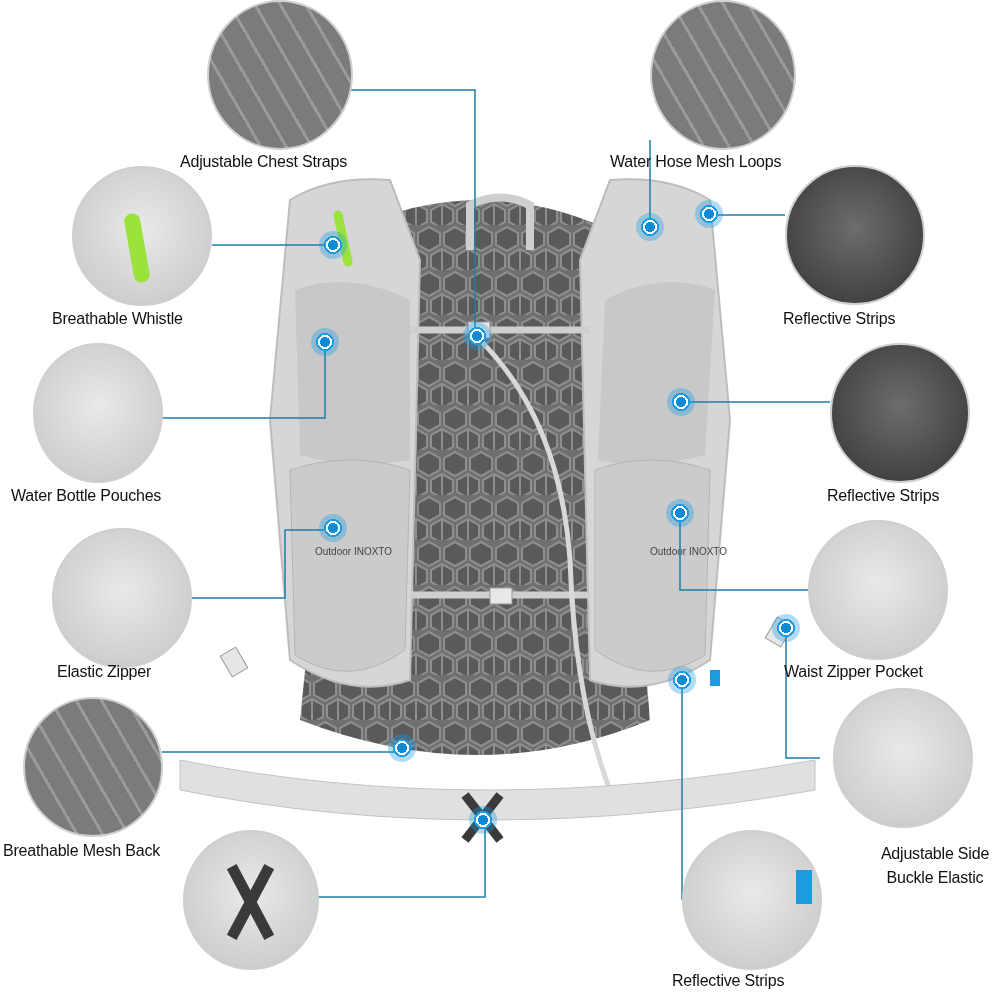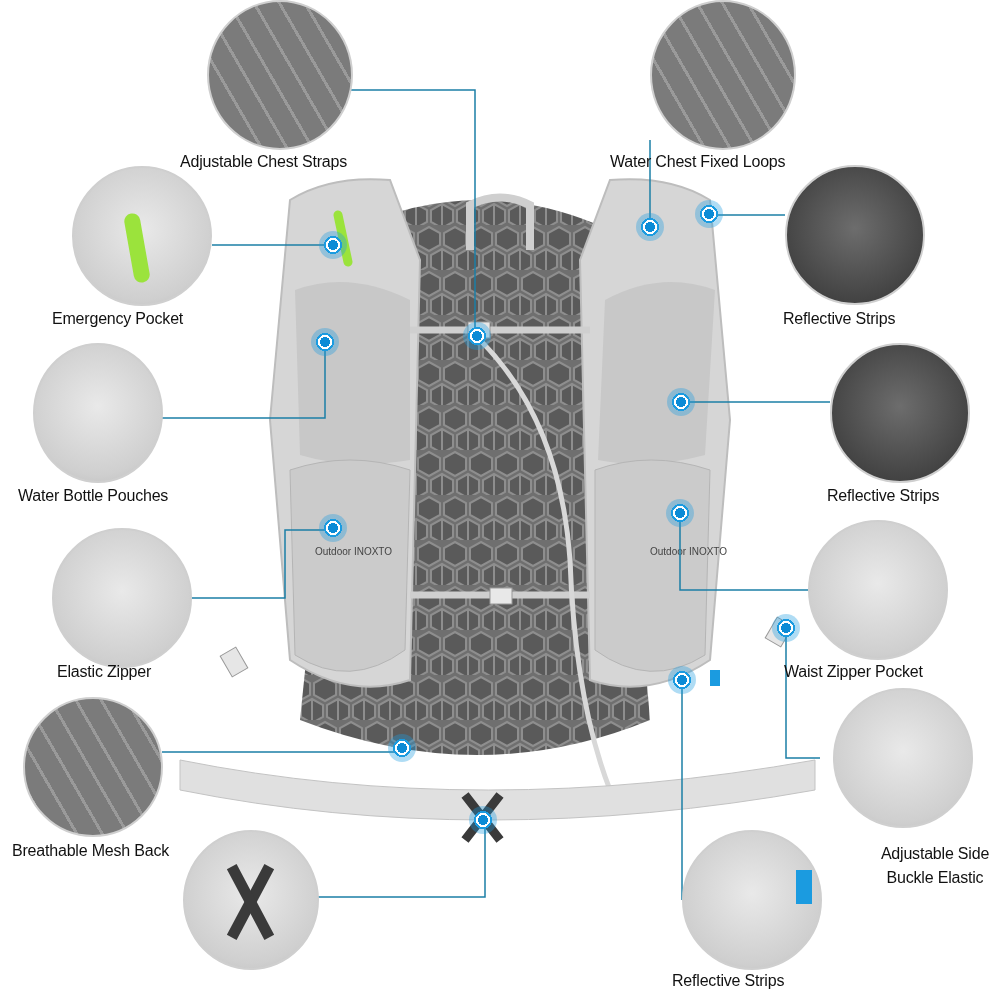--- a/index.html
+++ b/index.html
@@ -116,25 +116,25 @@
   <div class="marker" style="left:402px;top:748px;"></div>
   <div class="marker" style="left:483px;top:820px;"></div>
   <div class="marker" style="left:650px;top:227px;"></div>
   <div class="marker" style="left:709px;top:214px;"></div>
   <div class="marker" style="left:681px;top:402px;"></div>
   <div class="marker" style="left:680px;top:513px;"></div>
   <div class="marker" style="left:786px;top:628px;"></div>
   <div class="marker" style="left:682px;top:680px;"></div>
 
   <div class="label" style="left:180px;top:153px;">Adjustable Chest Straps</div>
-  <div class="label" style="left:52px;top:310px;">Emergency Pocket</div>
-  <div class="label" style="left:18px;top:487px;">Water Bottle Pouches</div>
+  <div class="label" style="left:52px;top:310px;">Breathable Whistle</div>
+  <div class="label" style="left:11px;top:487px;">Water Bottle Pouches</div>
   <div class="label" style="left:57px;top:663px;">Elastic Zipper</div>
-  <div class="label" style="left:3px;top:842px;margin-left:9px;">Breathable Mesh Back</div>
-  <div class="label" style="left:610px;top:153px;">Water Chest Fixed Loops</div>
+  <div class="label" style="left:3px;top:842px;">Breathable Mesh Back</div>
+  <div class="label" style="left:610px;top:153px;">Water Hose Mesh Loops</div>
   <div class="label" style="left:783px;top:310px;">Reflective Strips</div>
   <div class="label" style="left:827px;top:487px;">Reflective Strips</div>
   <div class="label" style="left:784px;top:663px;">Waist Zipper Pocket</div>
   <div class="label center" style="left:864px;top:842px;width:142px;line-height:24px;">
     <div>Adjustable Side</div>
     <div>Buckle Elastic</div>
   </div>
   <div class="label" style="left:672px;top:972px;">Reflective Strips</div>
 </div>
 

